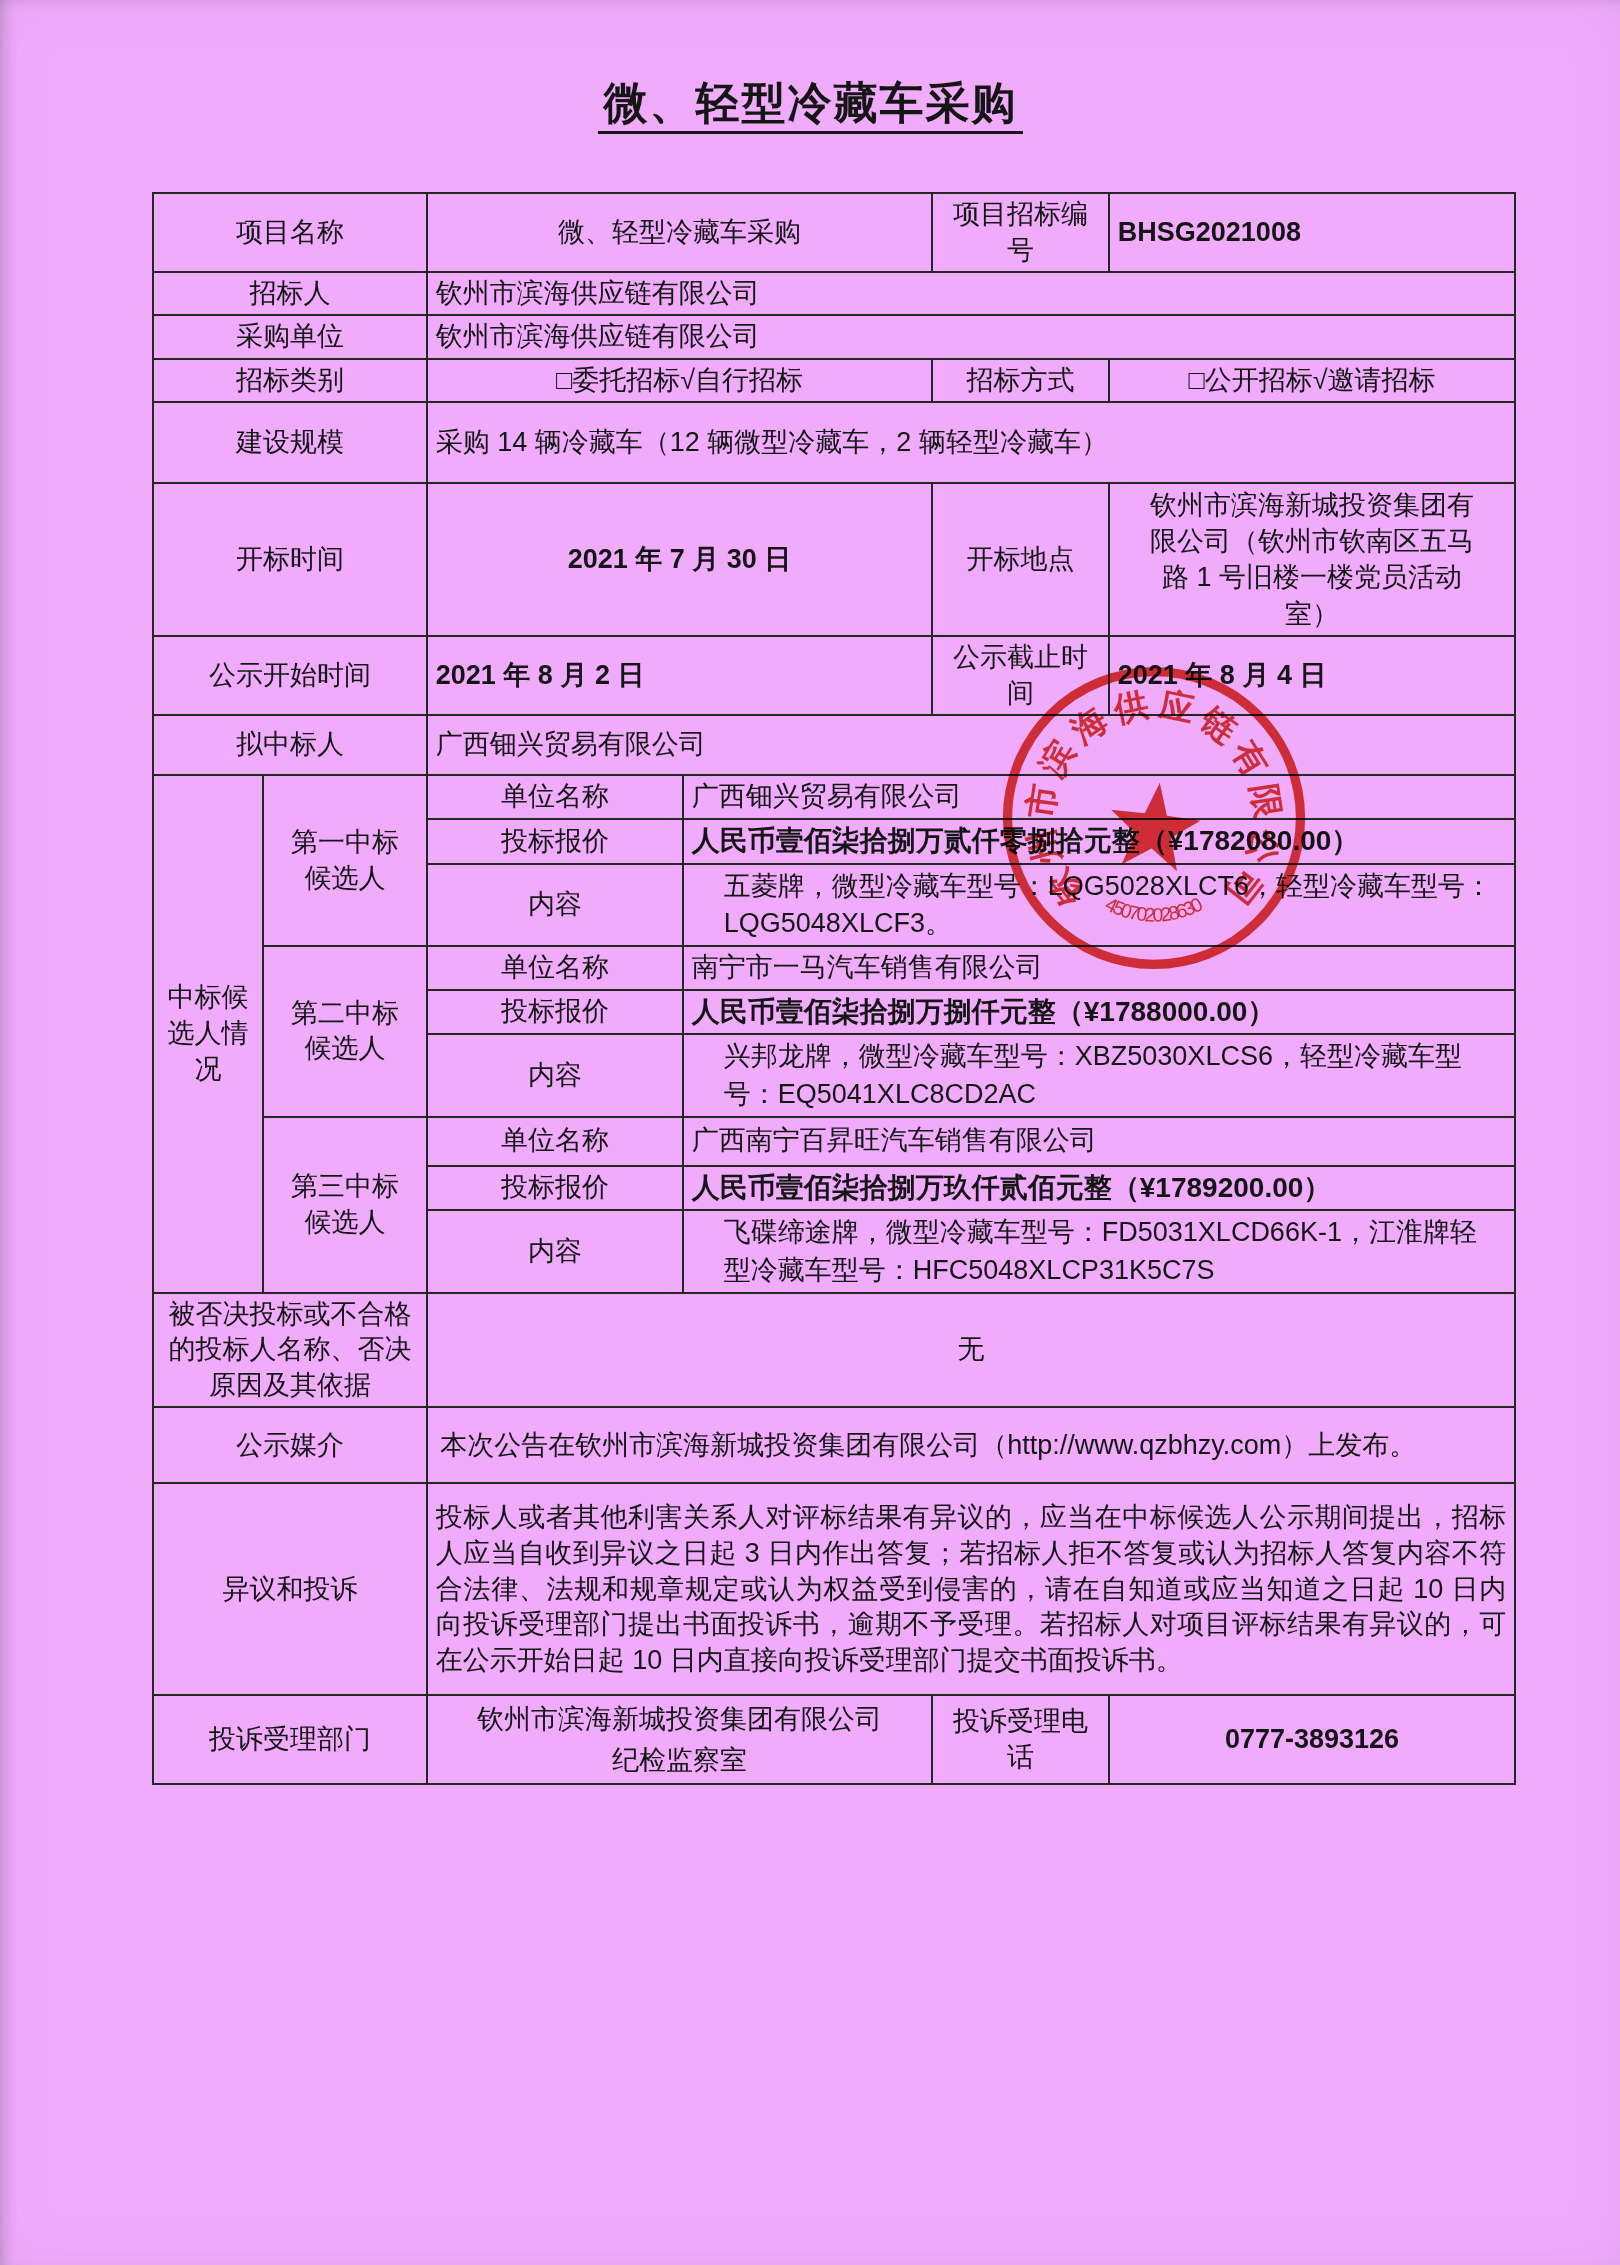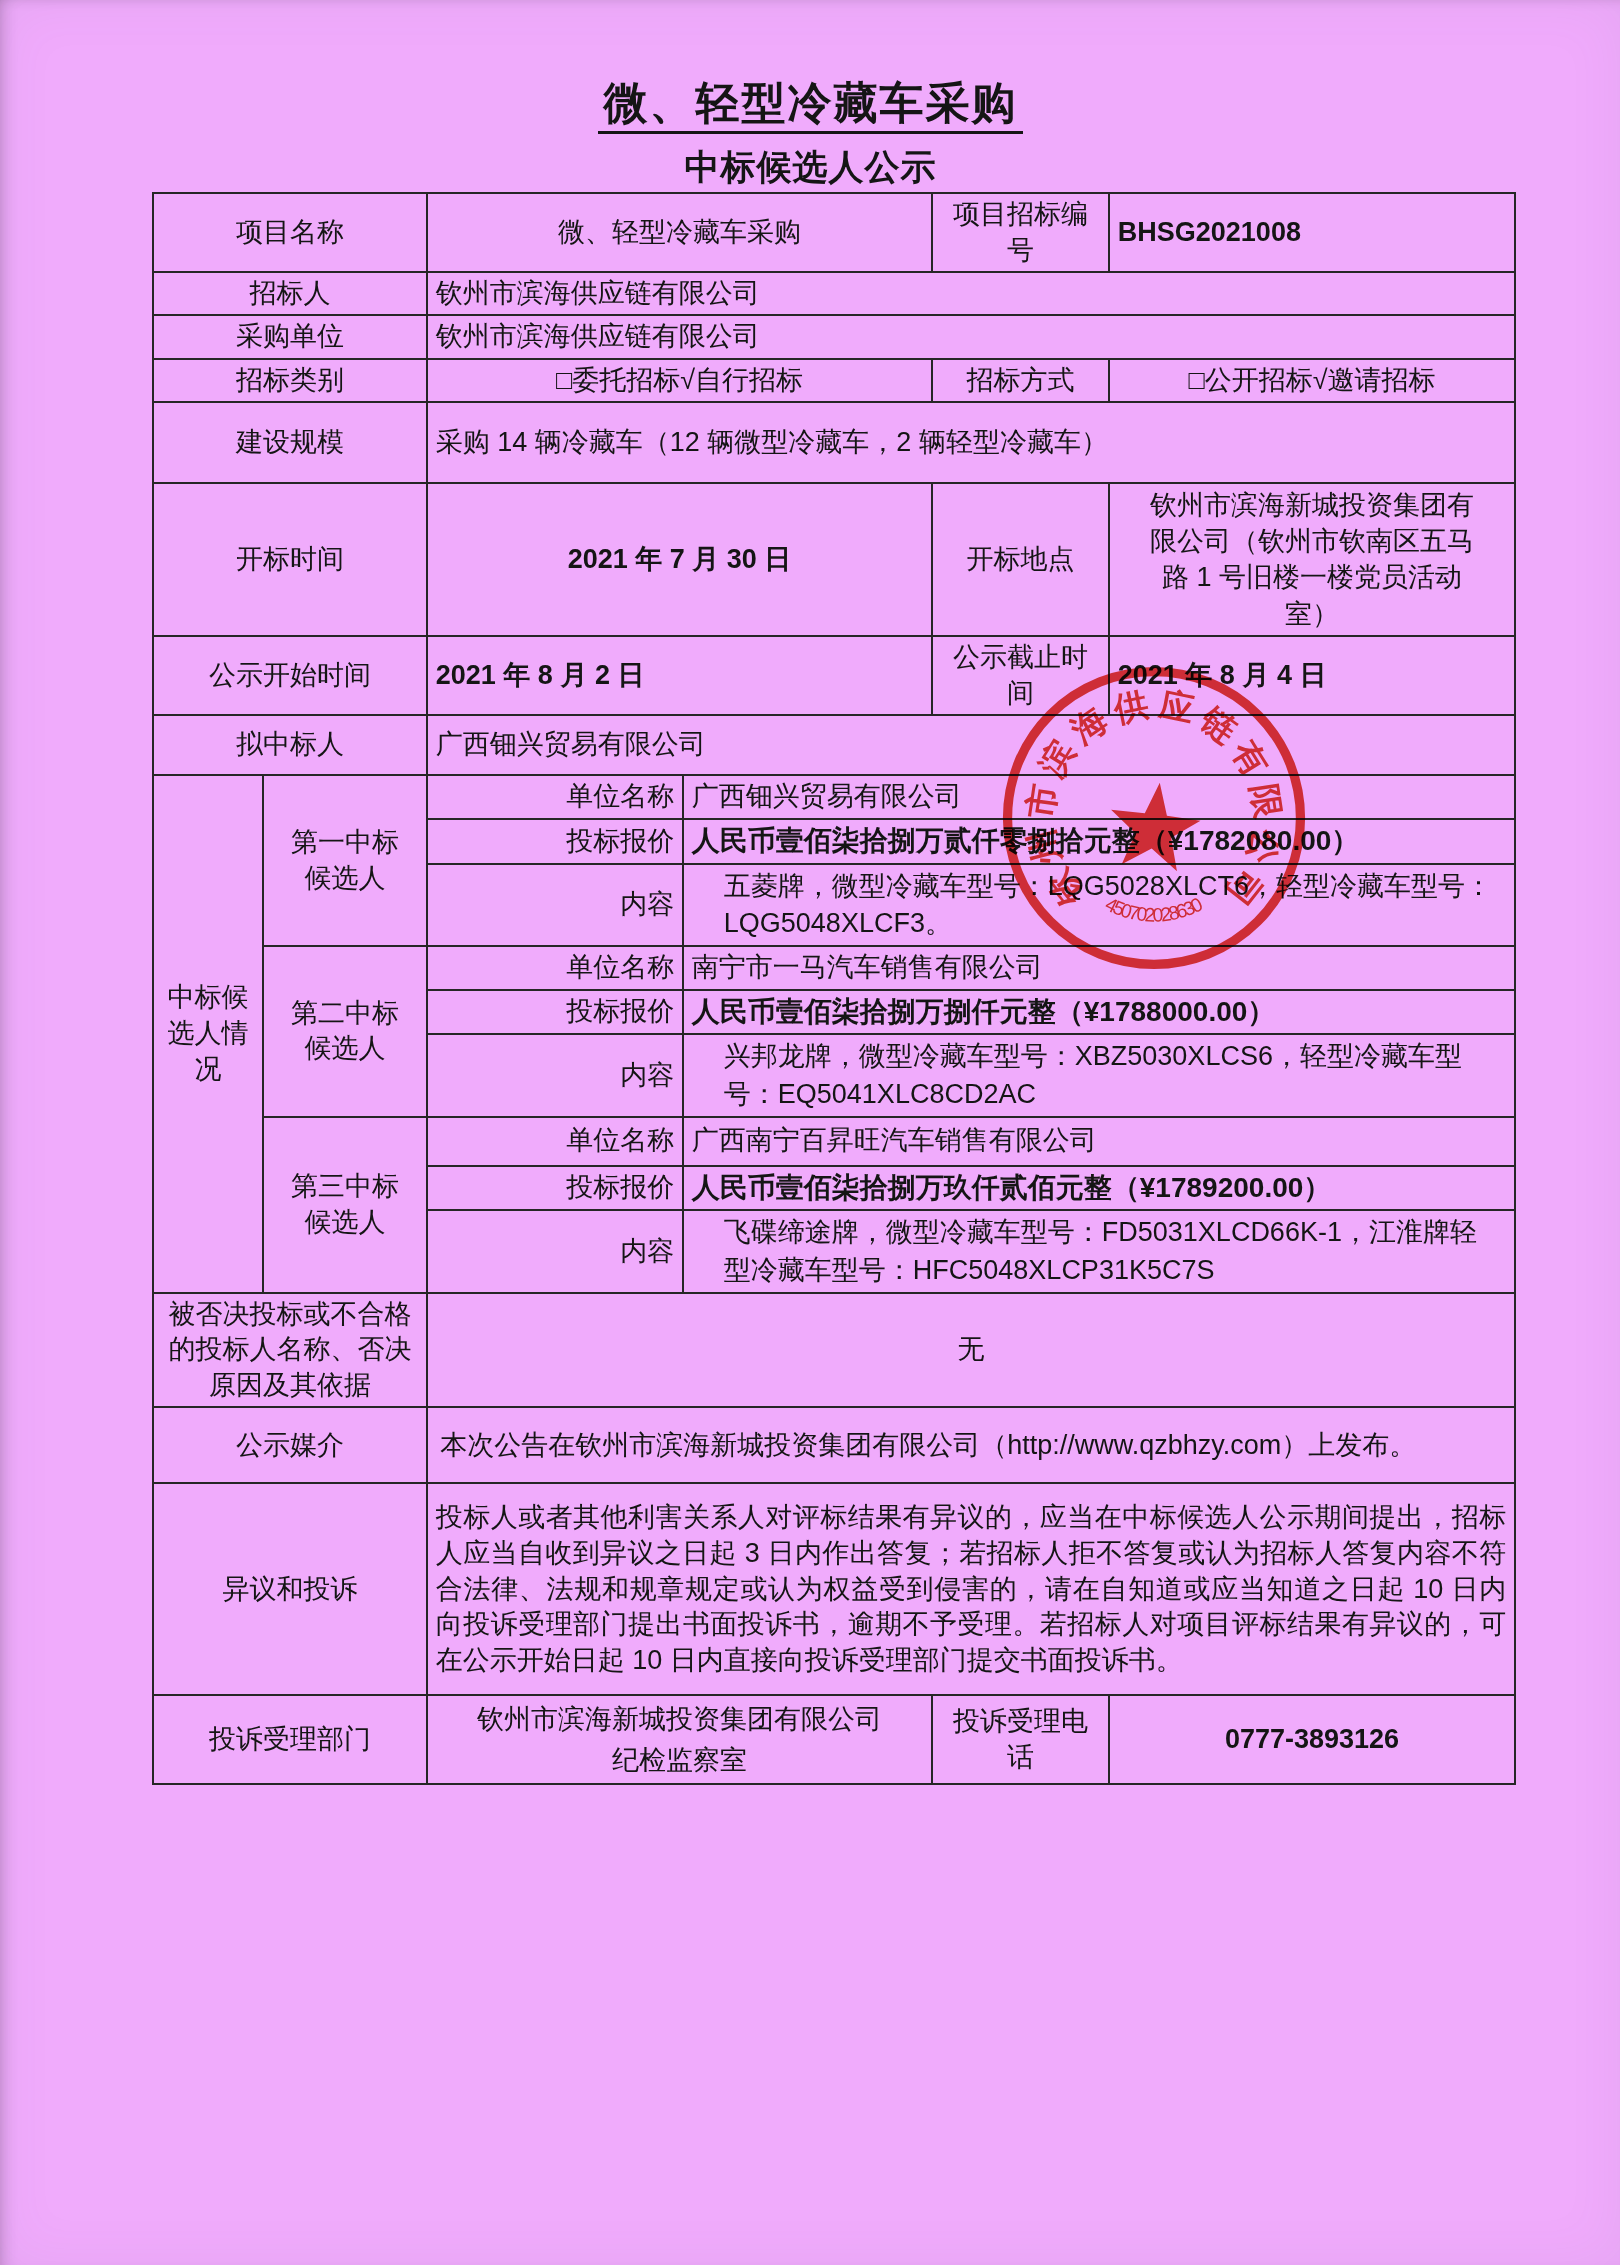--- a/index.html
+++ b/index.html
@@ -37,21 +37,21 @@
     border:2.9px solid #1d1d1d;
   }
   table.doc td {
     border:2px solid #262626;
     vertical-align:middle;
     padding:2.9px 7.8px;
     line-height:1.32;
     word-break:break-word;
   }
   td.lab  { text-align:center; padding:2.9px 3.9px; }
-  td.sublab { text-align:right; padding-left:11.7px; }
+  td.sublab { text-align:center; padding-left:11.7px; }
   td.val  { text-align:left; padding-left:12.7px; padding-right:11.7px; }
   td.valc { text-align:center; }
   .bold { font-weight:bold; }
   .price { font-weight:bold; font-size:28px; }
   .wrap3 { display:inline-block; width:88px;  }
   .wrap4 { display:inline-block; width:117px; }
   .wrap9 { display:inline-block; width:250px; }
   .placewrap { display:inline-block; width:339px; text-align:center; line-height:1.34; }
   .mediawrap { display:inline-block; width:985px; text-align:center; }
   .deptwrap  { display:inline-block; width:424px; text-align:center; line-height:1.5; }
@@ -71,21 +71,20 @@
   .stamp .stamp-digit { font-size:20px; font-weight:normal; }
 </style>
 </head>
 <body>
 
 <div class="page">
 
   <div class="doc-title">
     <span class="u">微、轻型冷藏车采购</span>
   </div>
-  <div class="doc-subtitle">中标候选人公示</div>
 
   <table class="doc">
     <colgroup>
       <col style="width:110px">
         <col style="width:164px">
         <col style="width:256px">
       <col style="width:249px">
         <col style="width:177px">
         <col style="width:406px">
     </colgroup>

